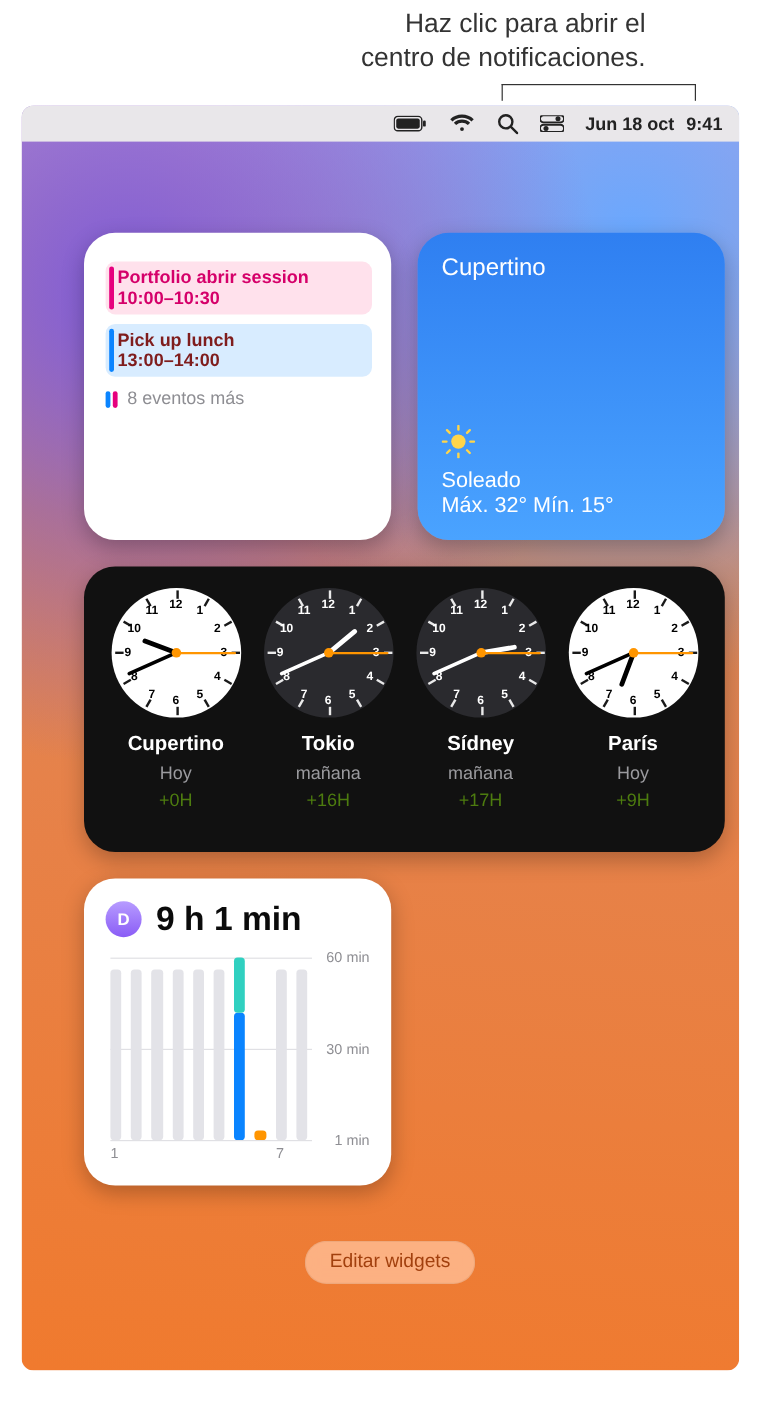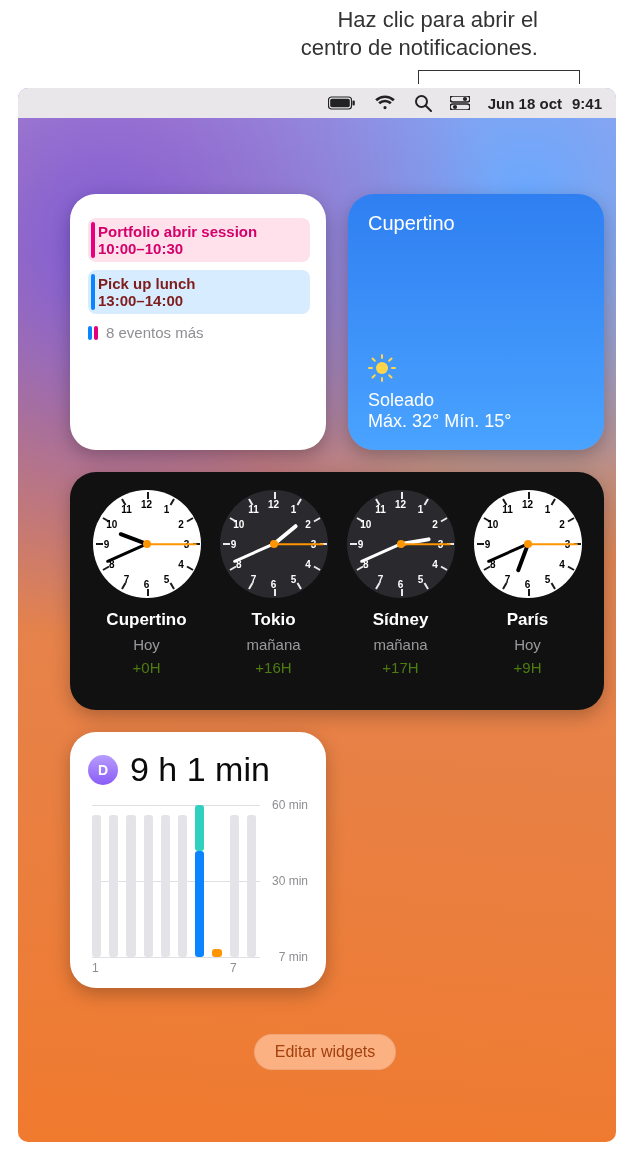--- a/index.html
+++ b/index.html
@@ -155,21 +155,21 @@
     background:#fff;
     padding: 18px 18px 14px;
   }
   .screentime .hdr { display:flex; align-items:center; gap:12px; }
   .screentime .avatar {
     width:30px; height:30px; border-radius:50%;
     background: linear-gradient(180deg,#b79cff,#8a5cf6);
     color:#fff; font-size:14px; font-weight:600;
     display:flex; align-items:center; justify-content:center;
   }
-  .screentime .total { font-size:34px; font-weight:400; color:#0b0b0b; }
+  .screentime .total { font-size:28px; font-weight:700; color:#0b0b0b; }
   .screentime .chart { position:relative; margin-top:12px; height:170px; }
   .screentime .grid { position:absolute; left:4px; right:48px; border-top:1px solid #e0e0e4; }
   .screentime .grid.g60 { top:4px; } .screentime .grid.g30 { top:80px; } .screentime .grid.g0 { top:156px; }
   .screentime .ylab { position:absolute; right:0; font-size:12px; color:#8e8e93; transform:translateY(-50%); }
   .screentime .ylab.y60{top:4px;} .screentime .ylab.y30{top:80px;} .screentime .ylab.y0{top:156px;}
   .screentime .bars { position:absolute; left:4px; right:52px; top:4px; bottom:14px; display:flex; align-items:flex-end; gap:8px; }
   .screentime .bar { flex:1; background:#e3e3e8; border-radius:3px; position:relative; }
   .screentime .bar .seg { position:absolute; left:0; right:0; border-radius:3px; }
   .screentime .xlab { position:absolute; bottom:-4px; font-size:12px; color:#8e8e93; }
   .screentime .xlab.x1 { left:4px; } .screentime .xlab.x7 { left:142px; }
@@ -423,21 +423,21 @@
       <div class="hdr">
         <div class="avatar">D</div>
         <div class="total">9 h 1 min</div>
       </div>
       <div class="chart">
         <div class="grid g60"></div>
           <div class="grid g30"></div>
           <div class="grid g0"></div>
         <div class="ylab y60">60 min</div>
         <div class="ylab y30">30 min</div>
-        <div class="ylab y0">7 min</div>
+        <div class="ylab y0">1 min</div>
         <div class="bars" id="st-bars">
             <div class="bar" style="height: 141.867px;"></div>
             <div class="bar" style="height: 141.867px;"></div>
             <div class="bar" style="height: 141.867px;"></div>
             <div class="bar" style="height: 141.867px;"></div>
             <div class="bar" style="height: 141.867px;"></div>
             <div class="bar" style="height: 141.867px;"></div>
             <div class="bar" style="height: 152px; background: transparent;">
               <div class="seg" style="bottom: 0px; height: 106.4px; background: rgb(10, 132, 255);"></div>
               <div class="seg" style="bottom: 106.4px; height: 45.6px; background: rgb(48, 208, 192);"></div>

